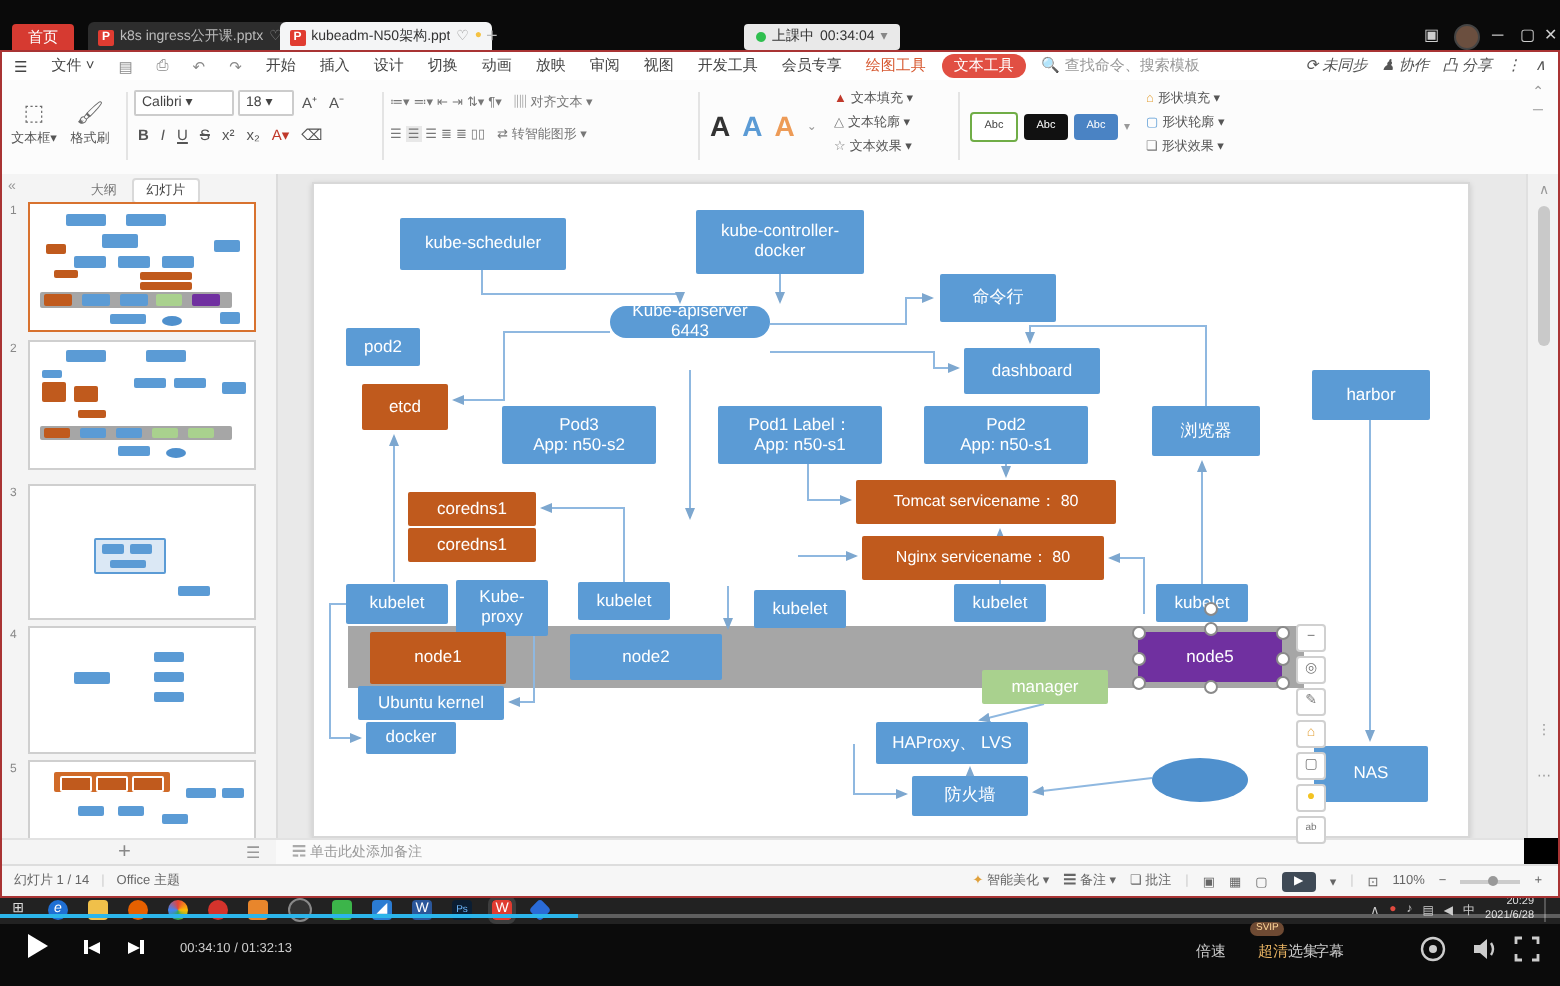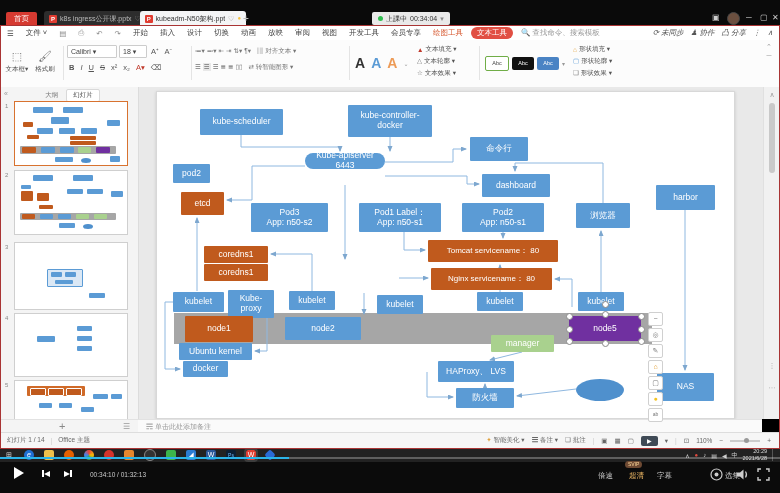--- a/index.html
+++ b/index.html
@@ -527,21 +527,21 @@
         <span class="stri" style="border-right:6px solid #fff;"></span>
     </div>
     <div class="abs" style="left:64px;top:8px;display:flex;align-items:center;">
       <span class="stri" style="border-left:6px solid #fff;"></span>
         <span class="bbar"></span>
     </div>
     <div class="abs ptime" style="left:90px;top:9px;">00:34:10 / 01:32:13</div>
     <div class="abs ptxt" style="left:598px;top:9px;">倍速</div>
     <div class="abs ptxt vip" style="left:629px;top:9px;">超清</div>
     <div class="abs ptxt" style="left:657px;top:9px;">字幕</div>
-    <div class="abs ptxt" style="left:725px;top:9px;">选集</div>
+    <div class="abs ptxt" style="left:644px;top:9px;">选集</div>
     <svg class="abs" style="left:710px;top:6px;" width="13" height="13" viewBox="0 0 13 13">
       <circle cx="6.5" cy="6.5" r="5.5" fill="none" stroke="#ccc" stroke-width="1.2"></circle>
       <circle cx="6.5" cy="6.5" r="2" fill="#ccc"></circle>
     </svg>
     <svg class="abs" style="left:736px;top:6px;" width="14" height="13" viewBox="0 0 14 13">
       <path d="M1,4.5 L4,4.5 L7.5,1.5 L7.5,11.5 L4,8.5 L1,8.5 Z" fill="#ccc"></path>
       <path d="M9.5,3.5 Q11.5,6.5 9.5,9.5" fill="none" stroke="#ccc" stroke-width="1.2"></path>
     </svg>
     <svg class="abs" style="left:757px;top:6px;" width="13" height="13" viewBox="0 0 13 13">
       <path d="M1,4 V1 H4 M9,1 H12 V4 M12,9 V12 H9 M4,12 H1 V9" fill="none" stroke="#ccc" stroke-width="1.4"></path>

